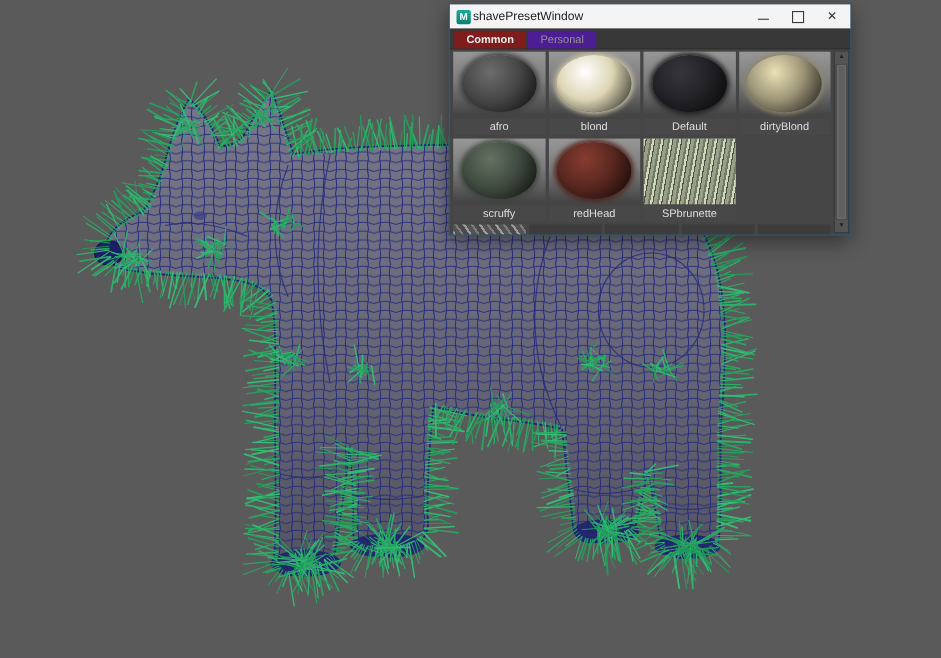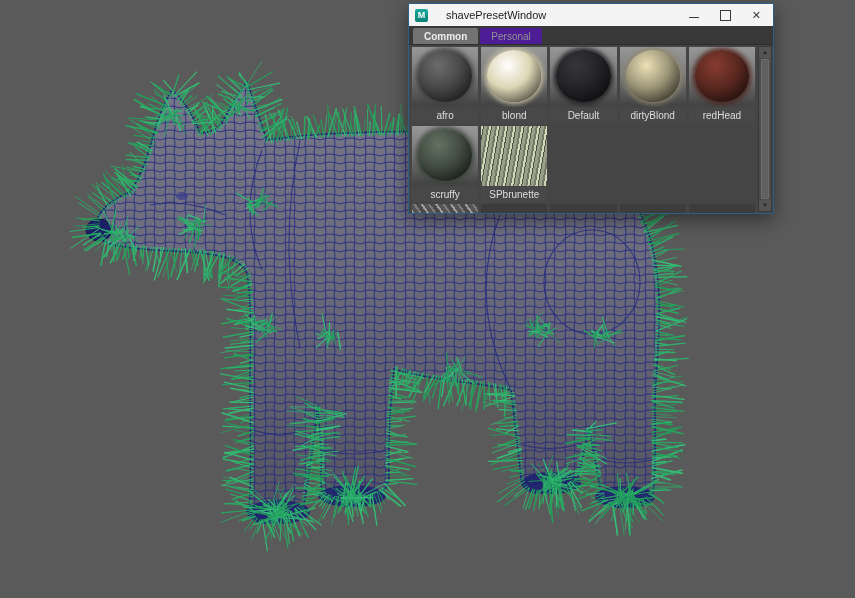--- a/index.html
+++ b/index.html
@@ -21,40 +21,40 @@
   }
   .titlebar{
     height:22px;background:#f4f4f4;display:flex;align-items:center;
     padding:0 8px 0 6px;
   }
   .maya-icon{
     width:13px;height:13px;border-radius:2px;flex:0 0 auto;
     background:linear-gradient(#17ac9d,#0b7f74);
     color:#fff;font-size:9px;font-weight:bold;line-height:13px;text-align:center;
   }
-  .title{font-size:11px;color:#1c1c1c;margin-left:18px;white-space:nowrap;}
+  .title{font-size:11px;color:#1c1c1c;margin-left:2px;white-space:nowrap;}
   .win-controls{margin-left:auto;display:flex;align-items:center;gap:21px;padding-right:4px;}
   .btn-min{width:10px;height:1px;background:#3a3a3a;margin-top:5px;}
   .btn-max{width:9px;height:9px;border:1px solid #3a3a3a;background:transparent;}
   .btn-close{font-size:11px;color:#3a3a3a;line-height:11px;}
   .win-controls>span{cursor:default;}
 
   .tabbar{
     height:18px;background:#383838;display:flex;align-items:flex-end;
     padding-left:4px;gap:2px;border-bottom:1px solid #2c2c2c;
   }
   .tab{
     font-size:10px;padding:3px 11px 2px;color:#939393;background:#4c1d95;
     border-radius:2px 2px 0 0;
   }
-  .tab.active{background:#737373;color:#ececec;font-weight:bold;}
+  .tab.active{background:#7f1d1d;color:#ececec;font-weight:bold;}
 
   .content{position:relative;height:168px;background:#454545;padding:2px 0 0 3px;box-sizing:border-box;}
   #preset-grid{
-    display:grid;grid-template-columns:repeat(5,1fr);
+    display:grid;grid-template-columns:repeat(4,1fr);
     gap:3px;margin-right:18px;
   }
   .cell{display:flex;flex-direction:column;}
   .thumb{
     height:60px;position:relative;overflow:hidden;
     background:linear-gradient(#979797 0%,#7d7d7d 45%,#454545 95%);
   }
   .ball{
     position:absolute;left:9%;top:5%;width:82%;height:86%;border-radius:50%;
   }
@@ -1478,29 +1478,29 @@
           <div class="label">Default</div>
         </div>
         <div class="cell">
           <div class="thumb">
             <div class="ball" style="background: radial-gradient(circle at 38% 30%, rgb(236, 225, 182) 0%, rgb(157, 150, 121) 45%, rgb(63, 60, 48) 82%); box-shadow: rgb(141, 135, 109) 0px 0px 5px 2px;"></div>
           </div>
           <div class="label">dirtyBlond</div>
         </div>
         <div class="cell">
           <div class="thumb">
+            <div class="ball" style="background: radial-gradient(circle at 38% 30%, rgb(99, 114, 98) 0%, rgb(66, 76, 65) 45%, rgb(26, 30, 26) 82%); box-shadow: rgb(59, 68, 59) 0px 0px 5px 2px;"></div>
+          </div>
+          <div class="label">scruffy</div>
+        </div>
+        <div class="cell">
+          <div class="thumb">
             <div class="ball" style="background: radial-gradient(circle at 38% 30%, rgb(135, 60, 48) 0%, rgb(90, 40, 32) 45%, rgb(36, 16, 13) 82%); box-shadow: rgb(81, 36, 29) 0px 0px 5px 2px;"></div>
           </div>
           <div class="label">redHead</div>
-        </div>
-        <div class="cell">
-          <div class="thumb">
-            <div class="ball" style="background: radial-gradient(circle at 38% 30%, rgb(99, 114, 98) 0%, rgb(66, 76, 65) 45%, rgb(26, 30, 26) 82%); box-shadow: rgb(59, 68, 59) 0px 0px 5px 2px;"></div>
-          </div>
-          <div class="label">scruffy</div>
         </div>
         <div class="cell">
           <div class="thumb">
             <div class="strands" style="background: repeating-linear-gradient(100deg, rgb(207, 216, 185) 0px, rgb(207, 216, 185) 2px, rgb(77, 80, 69) 2px, rgb(77, 80, 69) 3px, rgb(153, 160, 137) 3px, rgb(153, 160, 137) 6px, rgb(115, 120, 103) 6px, rgb(115, 120, 103) 8px);"></div>
           </div>
           <div class="label">SPbrunette</div>
         </div>
       </div>
     <div class="sliver-row">
       <div class="sliver striped"></div>

